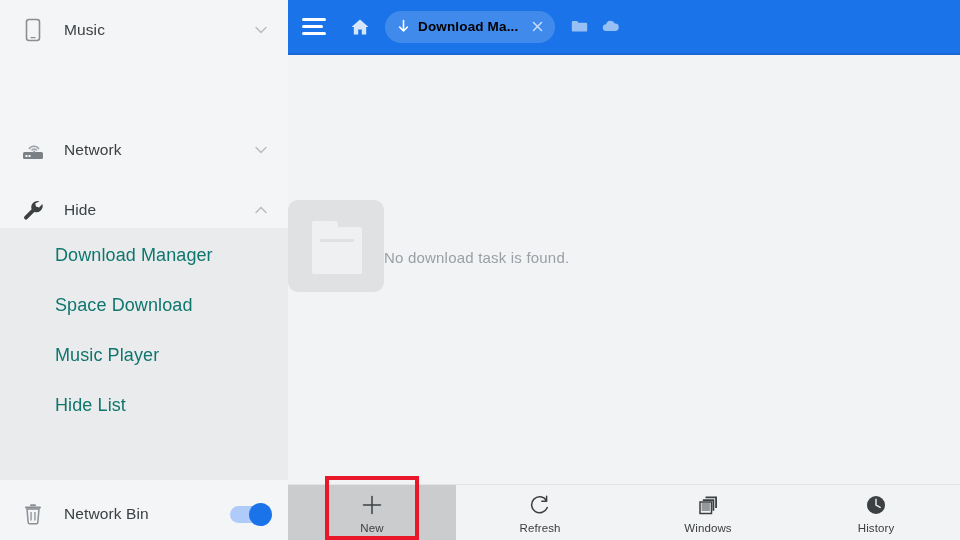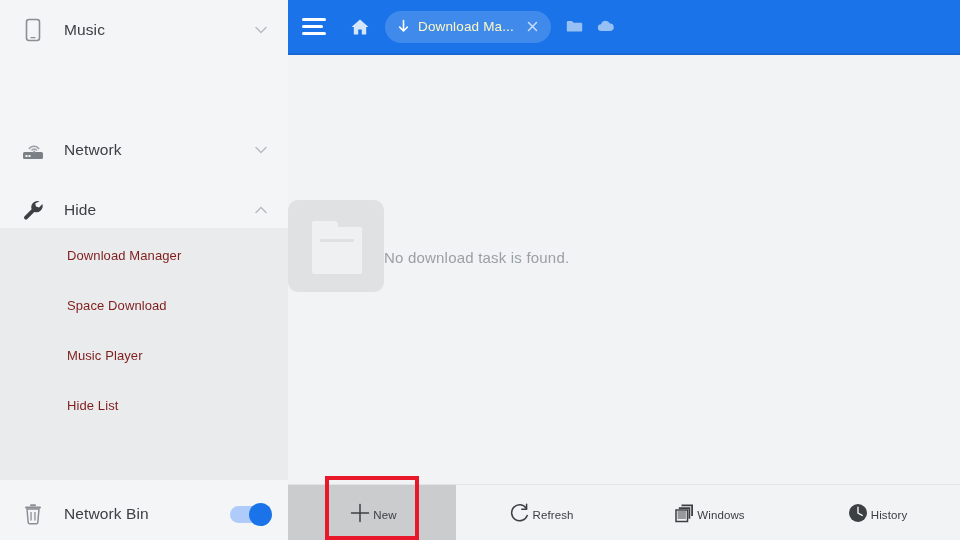--- a/index.html
+++ b/index.html
@@ -71,25 +71,24 @@
     position: absolute;
     left: 0;
     width: 288px;
     height: 50px;
     display: flex;
     align-items: center;
     box-sizing: border-box;
     padding-left: 55px;
   }
   .sub-label {
-    font-size: 13px;
-    color: #7f1d1d;
+    font-size: 18px;
+    color: #0f766e;
     letter-spacing: .1px;
     white-space: nowrap;
-    margin-left: 12px;
   }
   #recycle-row {
     position: absolute;
     left: 0;
     top: 488px;
     width: 288px;
     height: 52px;
     display: flex;
     align-items: center;
     box-sizing: border-box;
@@ -162,24 +161,25 @@
     background: rgba(255,255,255,0.17);
     display: flex;
     align-items: center;
     padding: 0 4px 0 10px;
     box-sizing: border-box;
     flex: 0 0 auto;
   }
   #tab .tab-dl-icon { width: 17px; height: 17px; flex: 0 0 17px; }
   #tab .tab-title {
     font-size: 13.5px;
-    color: #fef9c3;
+    color: #000000;
     margin: 0 8px 0 6px;
     white-space: nowrap;
     letter-spacing: .15px;
+    font-weight: bold;
   }
   #tab .tab-close {
     width: 22px; height: 22px;
     display: flex; align-items: center; justify-content: center;
     flex: 0 0 22px;
     margin-right: 3px;
   }
   #folder-btn { margin-left: 10px; }
   #cloud-btn  { margin-left: 3px; }
 
@@ -255,21 +255,21 @@
     left: 0; top: 0;
     width: 168px;
     height: 56px;
     background: #cbcccd;
   }
   .bar-btn {
     position: absolute;
     top: 0;
     height: 56px;
     display: flex;
-    flex-direction: row;
+    flex-direction: column;
     align-items: center;
     justify-content: center;
   }
   .bar-icon {
     width: 26px; height: 26px;
     display: flex; align-items: center; justify-content: center;
   }
   .bar-label {
     margin-top: 4px;
     font-size: 11.5px;

